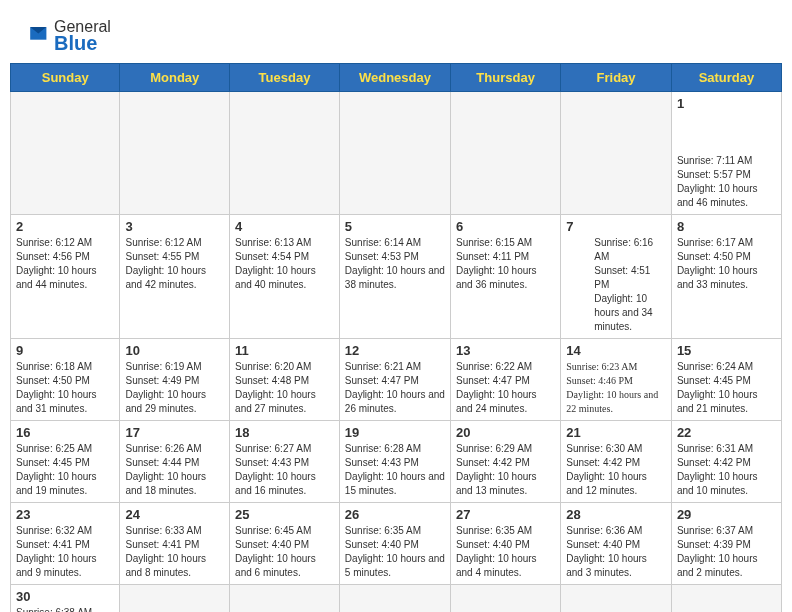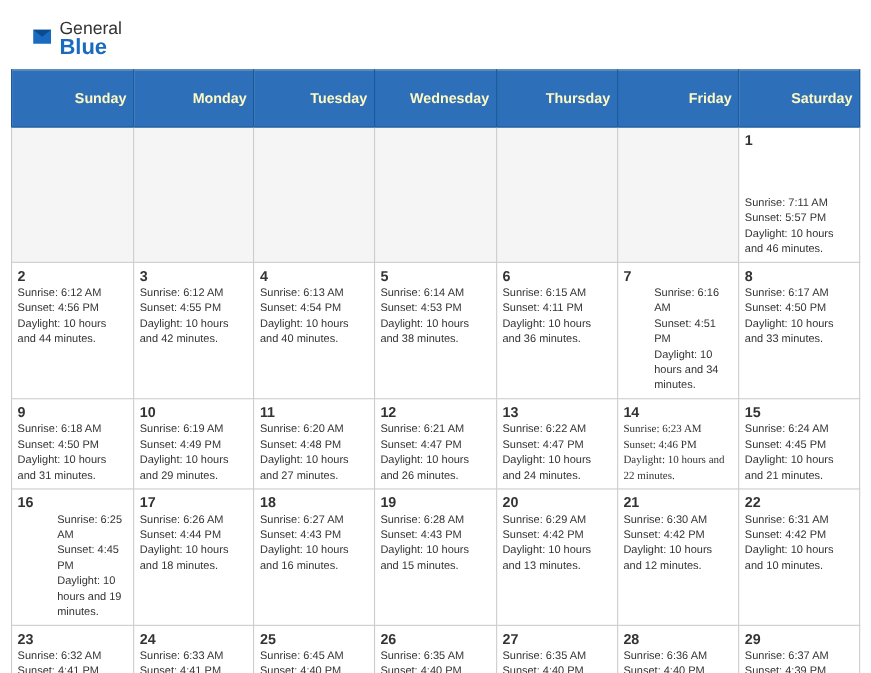--- a/index.html
+++ b/index.html
@@ -40,25 +40,25 @@
       font-size: 14px;
       color: #555;
     }
     .calendar {
       width: 100%;
       border-collapse: collapse;
       border: 1px solid #ccc;
     }
     .calendar th {
       background-color: #2e6fba;
-      color: #fef9c3;
+      color: #fde047;
       font-size: 13px;
       font-weight: bold;
-      padding: 18px 6px;
-      text-align: right;
+      padding: 6px 6px;
+      text-align: center;
       border: 1px solid #1a5a9a;
     }
     .calendar td {
       width: 113px;
       min-height: 80px;
       vertical-align: top;
       border: 1px solid #ccc;
       padding: 4px 5px;
       font-size: 10.5px;
       color: #333;
@@ -211,21 +211,21 @@
         <td>
           <div class="day-number">15</div>
           <div class="day-info" style="white-space: pre-line;">Sunrise: 6:24 AM
 Sunset: 4:45 PM
 Daylight: 10 hours and 21 minutes.</div>
         </td>
       </tr>
       <tr>
         <td>
           <div class="day-number">16</div>
-          <div class="day-info" style="white-space: pre-line; margin-left: 36px;">Sunrise: 6:25 AM
+          <div class="day-info" style="white-space: pre-line;">Sunrise: 6:25 AM
 Sunset: 4:45 PM
 Daylight: 10 hours and 19 minutes.</div>
         </td>
         <td>
           <div class="day-number">17</div>
           <div class="day-info" style="white-space: pre-line;">Sunrise: 6:26 AM
 Sunset: 4:44 PM
 Daylight: 10 hours and 18 minutes.</div>
         </td>
         <td>

